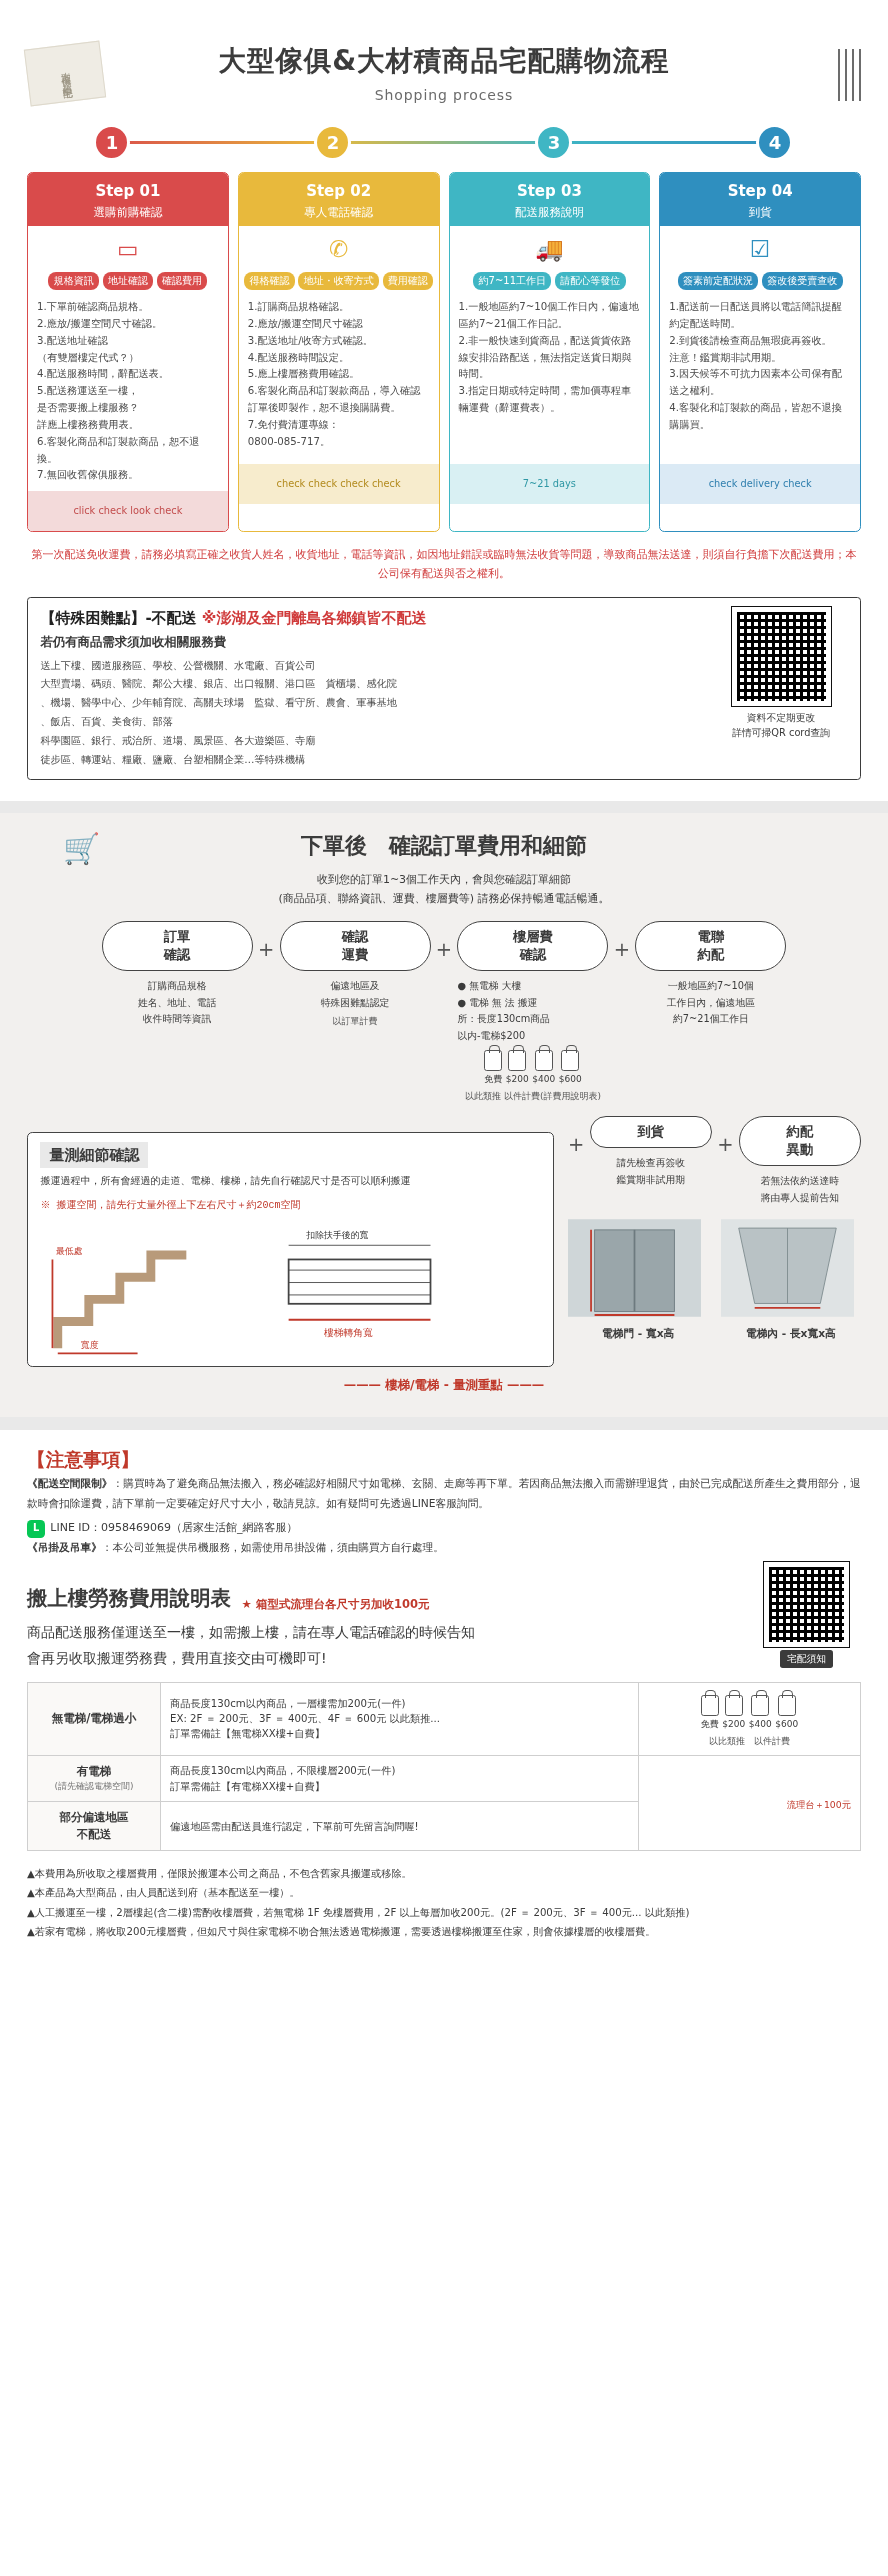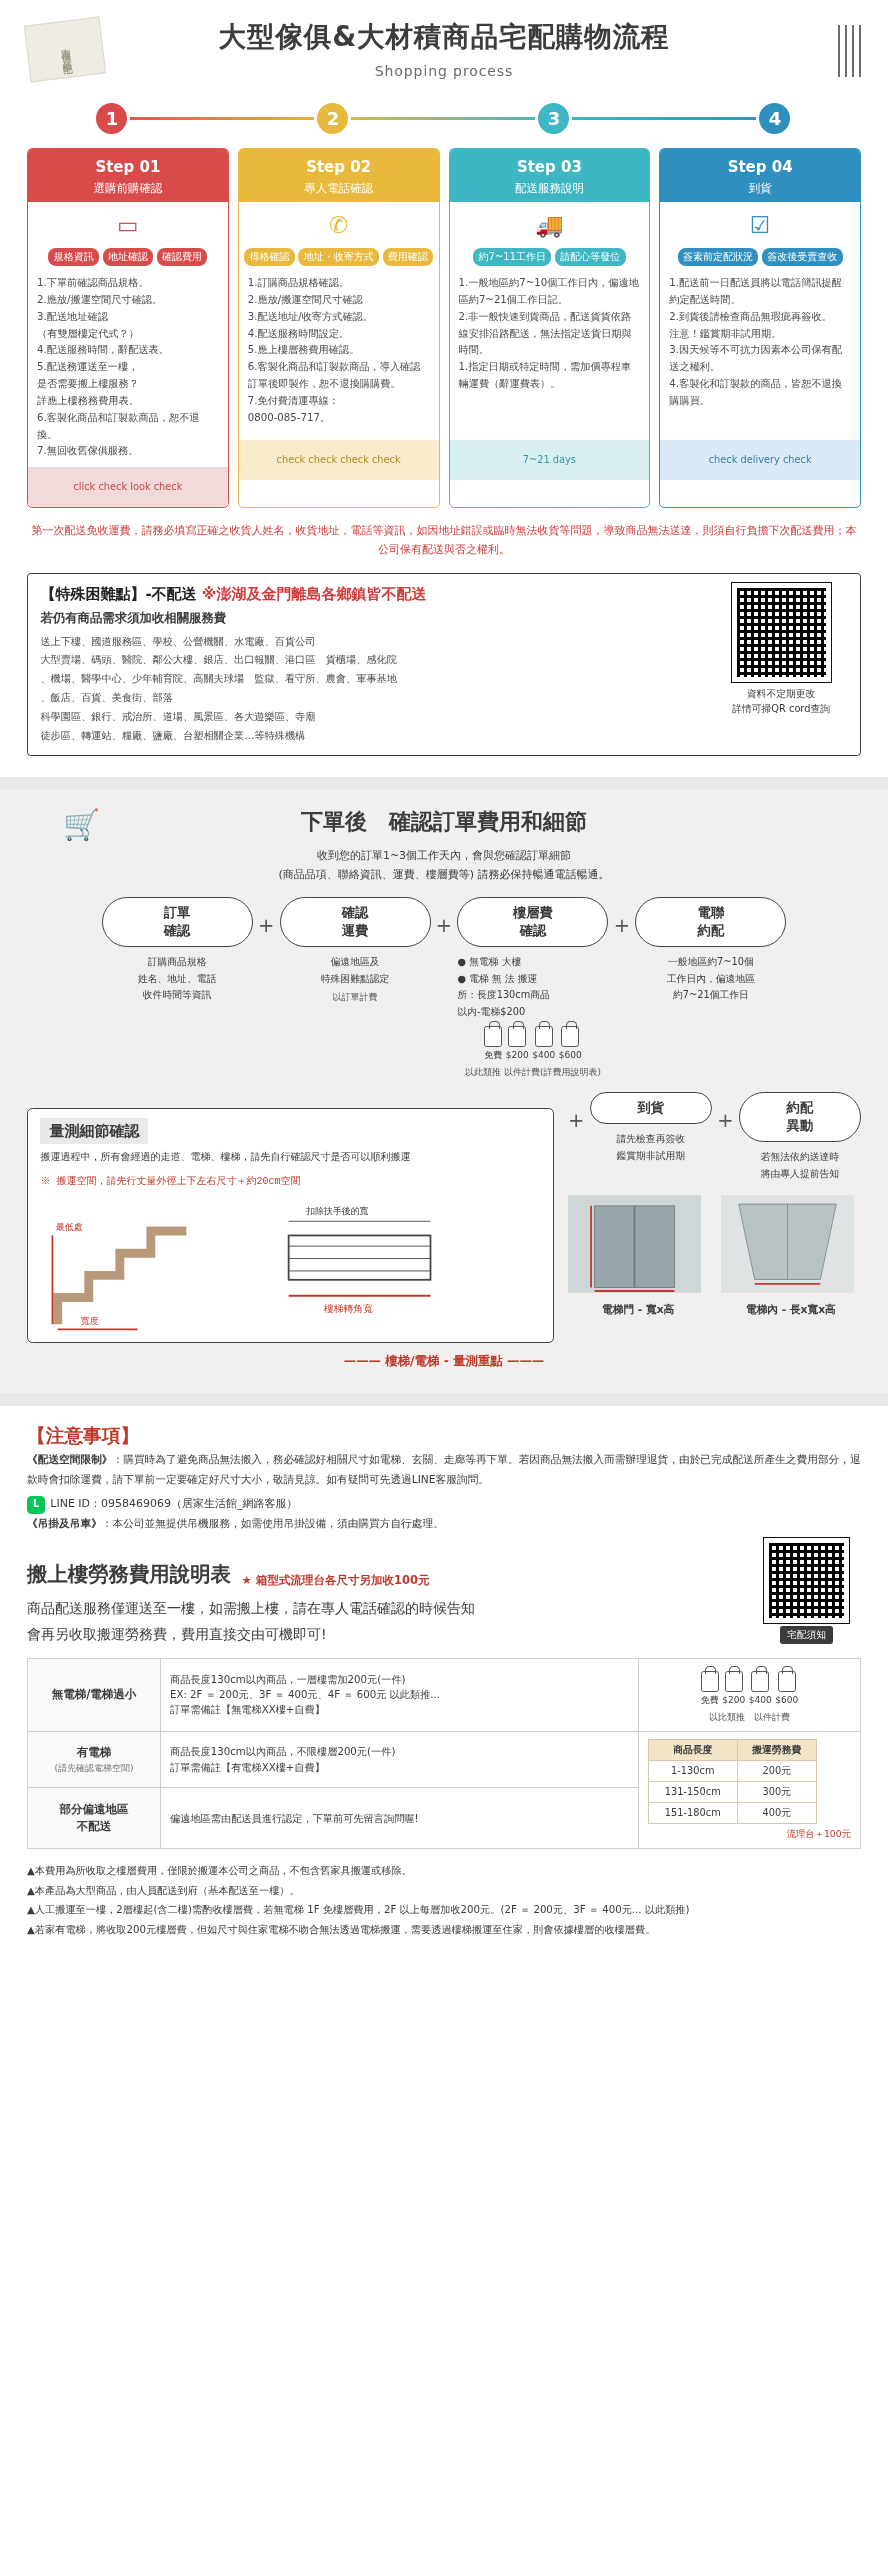--- a/index.html
+++ b/index.html
@@ -5,21 +5,21 @@
   * { box-sizing: border-box; margin:0; padding:0; }
   body {
     width:888px; margin:0 auto; background:#ffffff;
     font-family:"DejaVu Sans","Liberation Sans",sans-serif;
     color:#3b3b3b; font-size:11.5px; line-height:1.5;
   }
   .page { width:888px; position:relative; }
 
   
   .sec1 { padding:16px 27px 21px 27px; }
-  .title-row { display:flex; align-items:flex-start; gap:12.4px; }
+  .title-row { display:flex; align-items:flex-start; gap:12.4px;margin-top:24px; }
   .stamp {
     width:76px; height:57px; background:#efece4; border:0.9px solid #ded9cc;
     transform:rotate(-7deg); display:flex; align-items:center; justify-content:center;
     flex:0 0 auto; margin-top:5.3px;
   }
   .stamp span { writing-mode:vertical-rl; font-size:9.8px; color:#9a9382; letter-spacing:1.8px; }
   .titles { flex:1; text-align:center; padding-right:53px; }
   .main-title { font-size:27.5px; font-weight:bold; color:#3c3c3c; letter-spacing:0.9px; }
   .sub-title { font-size:14px; color:#6b6b6b; margin-top:3.6px; letter-spacing:0.9px; }
   .barcode { width:23px; height:52px; margin-top:9px;
@@ -224,21 +224,21 @@
           <div class="ch-sub">配送服務說明</div>
         </div>
         <div class="card-icon">🚚</div>
         <div class="tag-row">
           <span class="tag">約7~11工作日</span>
           <span class="tag">請配心等發位</span>
         </div>
         <div class="card-body">
           <li>1.一般地區約7~10個工作日內，偏遠地區約7~21個工作日記。</li>
           <li>2.非一般快速到貨商品，配送貨貨依路線安排沿路配送，無法指定送貨日期與時間。</li>
-          <li>1.指定日期或特定時間，需加價專程車輛運費（辭運費表）。</li>
+          <li>3.指定日期或特定時間，需加價專程車輛運費（辭運費表）。</li>
         </div>
         <div class="card-foot">7~21 days</div>
       </div>
 
       <div class="card c4">
         <div class="card-head">
           <div class="ch-title">Step 04</div>
           <div class="ch-sub">到貨</div>
         </div>
         <div class="card-icon">☑</div>
@@ -458,40 +458,20 @@
         </td>
       </tr>
       <tr>
         <td class="c-label">
           <span>有電梯</span>
           <small>(請先確認電梯空間)</small>
         </td>
         <td style="white-space:pre-line">商品長度130cm以內商品，不限樓層200元(一件)
 訂單需備註【有電梯XX樓+自費】</td>
         <td rowspan="2">
-          <table class="mini-tbl">
-            <tbody>
-                  <tr>
-              <th>商品長度</th>
-              <th>搬運勞務費</th>
-            </tr>
-            <tr>
-              <td>1-130cm</td>
-              <td>200元</td>
-            </tr>
-            <tr>
-              <td>131-150cm</td>
-              <td>300元</td>
-            </tr>
-            <tr>
-              <td>151-180cm</td>
-              <td>400元</td>
-            </tr>
-          </tbody>
-              </table>
           <div class="mini-foot">流理台＋100元</div>
         </td>
       </tr>
       <tr>
         <td class="c-label" style="white-space:pre-line">部分偏遠地區
 不配送</td>
         <td>偏遠地區需由配送員進行認定，下單前可先留言詢問喔!</td>
       </tr>
     </tbody>
       </table>

